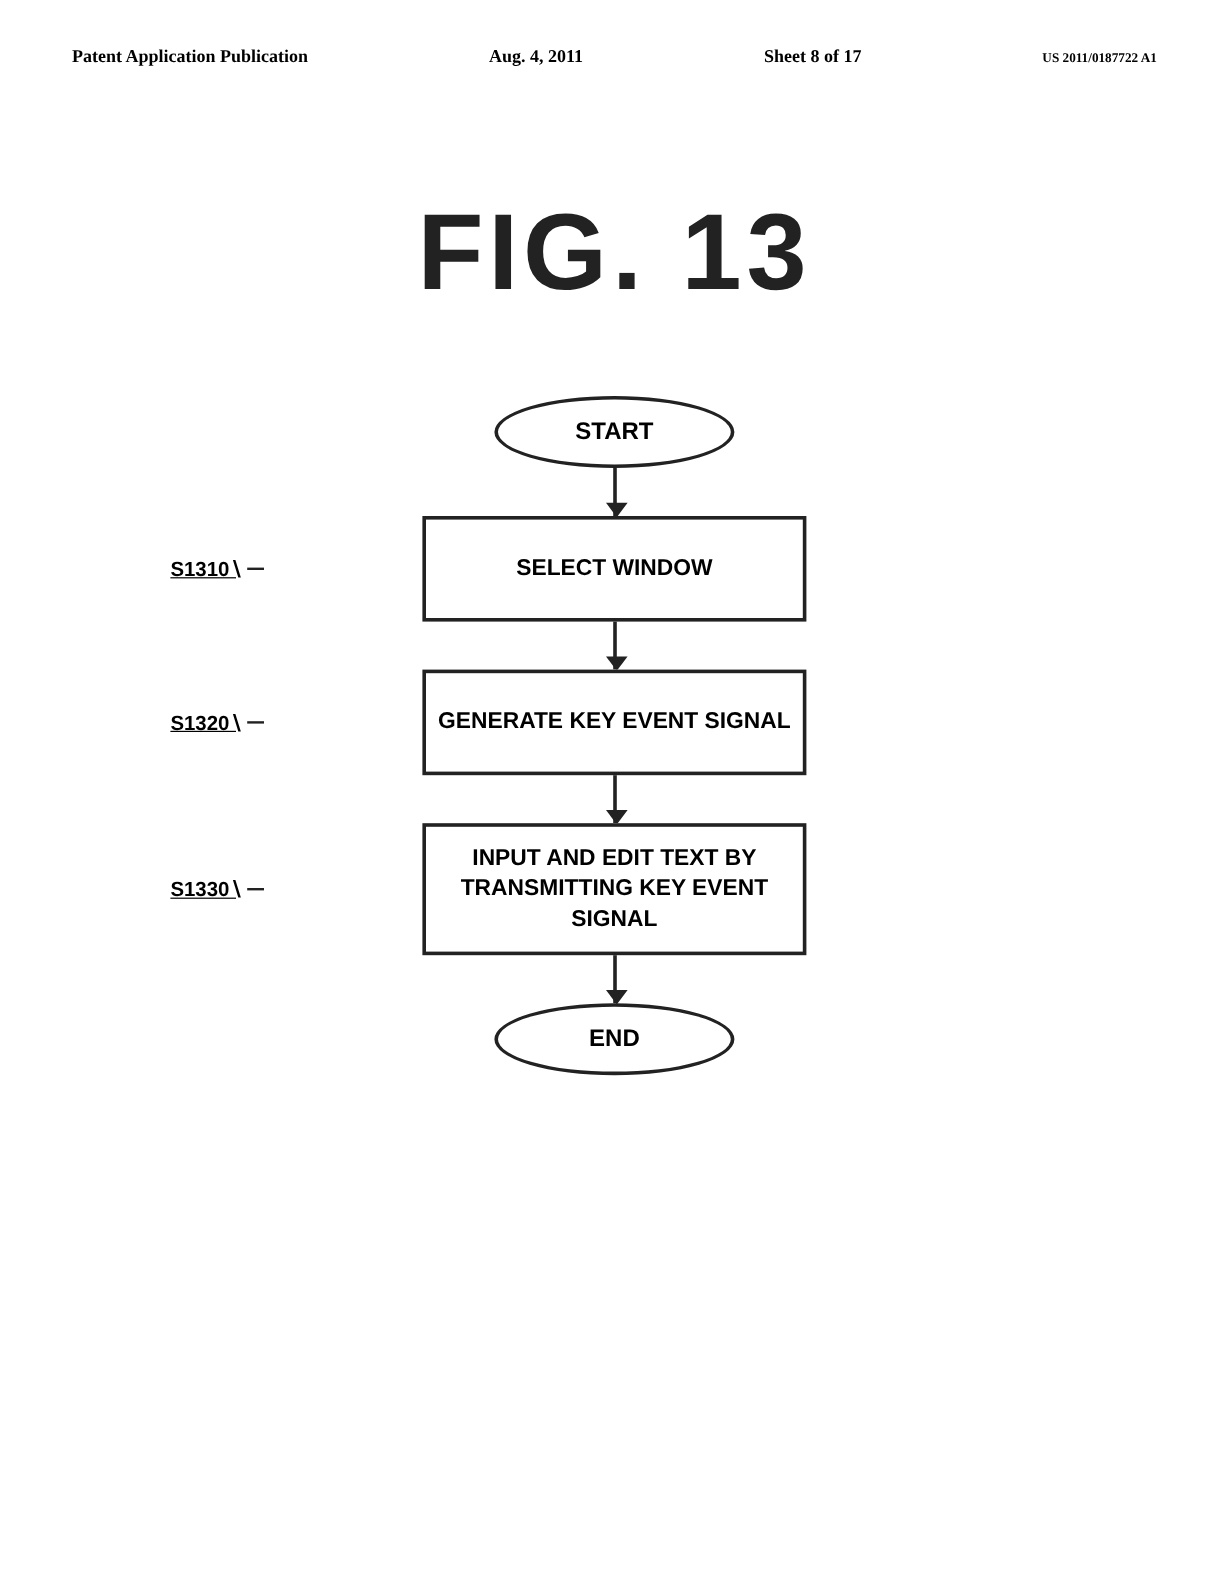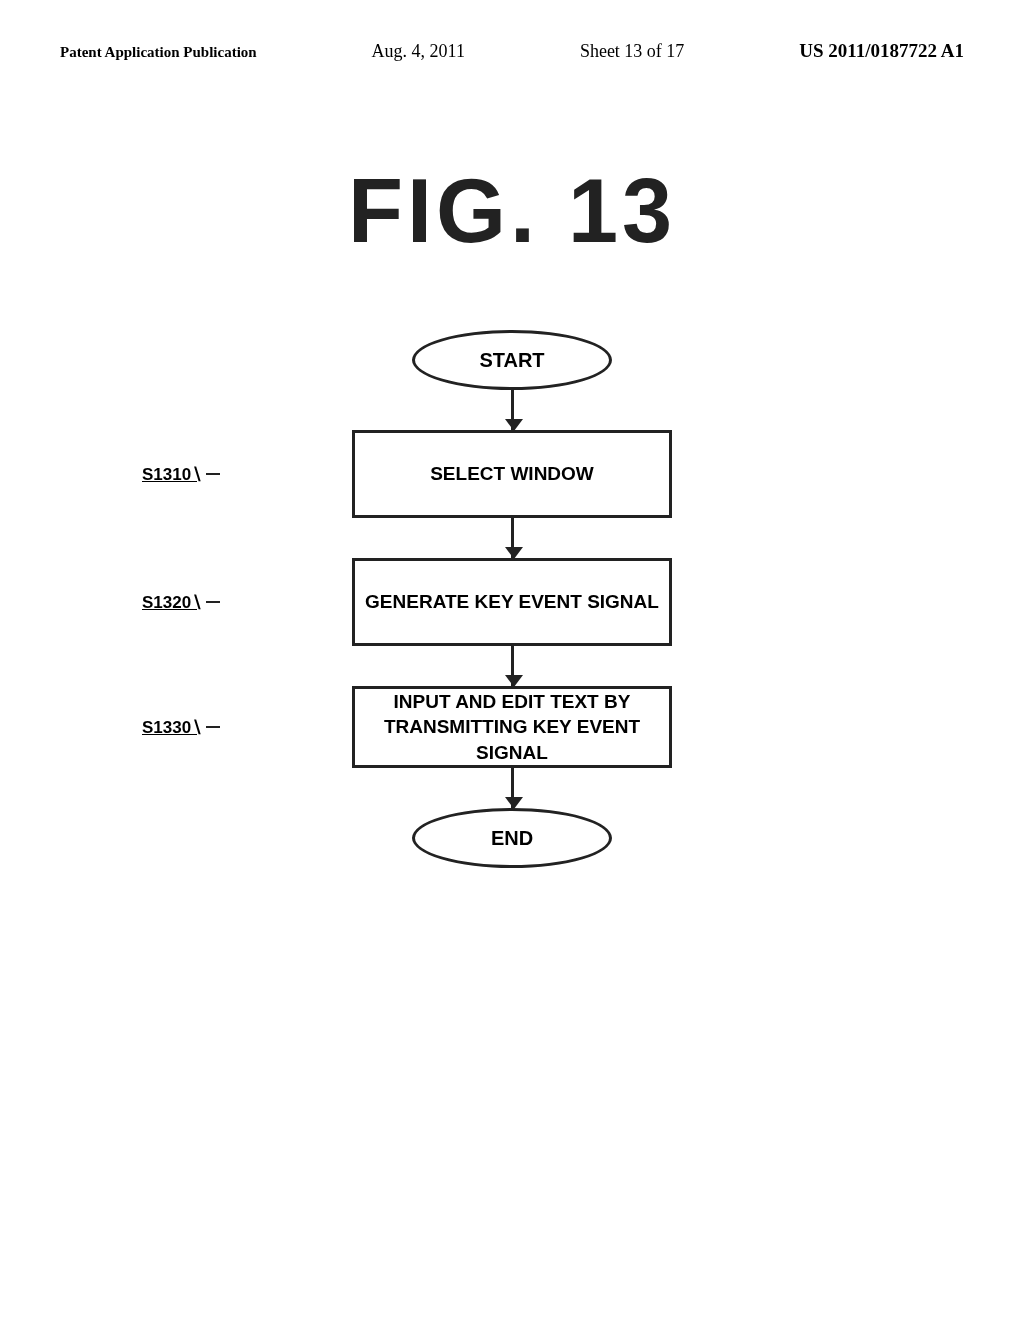--- a/index.html
+++ b/index.html
@@ -37,27 +37,27 @@
       font-weight: bold;
       gap: 32px;
     }
 
     .header-left {
       font-weight: bold;
       font-size: 15px;
     }
 
     .header-center {
-      font-weight: normal;
-      font-size: 18px;
+      font-weight: bold;
+      font-size: 15px;
     }
 
     .header-right {
       font-weight: bold;
-      font-size: 19px;
+      font-size: 11px;
     }
 
     
     .fig-title {
       position: absolute;
       top: 160px;
       left: 0;
       right: 0;
       text-align: center;
       font-size: 90px;
@@ -105,21 +105,21 @@
       font-size: 19px;
       font-weight: bold;
       font-family: Arial, sans-serif;
       background: #fff;
       text-align: center;
       position: relative;
     }
 
     .rect-box-tall {
       width: 320px;
-      height: 82px;
+      height: 110px;
       border: 3px solid #222;
       display: flex;
       align-items: center;
       justify-content: center;
       font-size: 19px;
       font-weight: bold;
       font-family: Arial, sans-serif;
       background: #fff;
       text-align: center;
       position: relative;
@@ -177,21 +177,21 @@
     }
   </style>
 </head>
 <body>
 
 <div class="page">
 
   <div class="header">
     <span class="header-left">Patent Application Publication</span>
     <span class="header-center">Aug. 4, 2011</span>
-    <span class="header-center">Sheet 13 of 17</span>
+    <span class="header-center">Sheet 8 of 17</span>
     <span class="header-right">US 2011/0187722 A1</span>
   </div>
 
   <div class="fig-title">FIG.  13</div>
 
   <div class="flowchart">
 
     <div class="oval">
       <span>START</span>
     </div>

